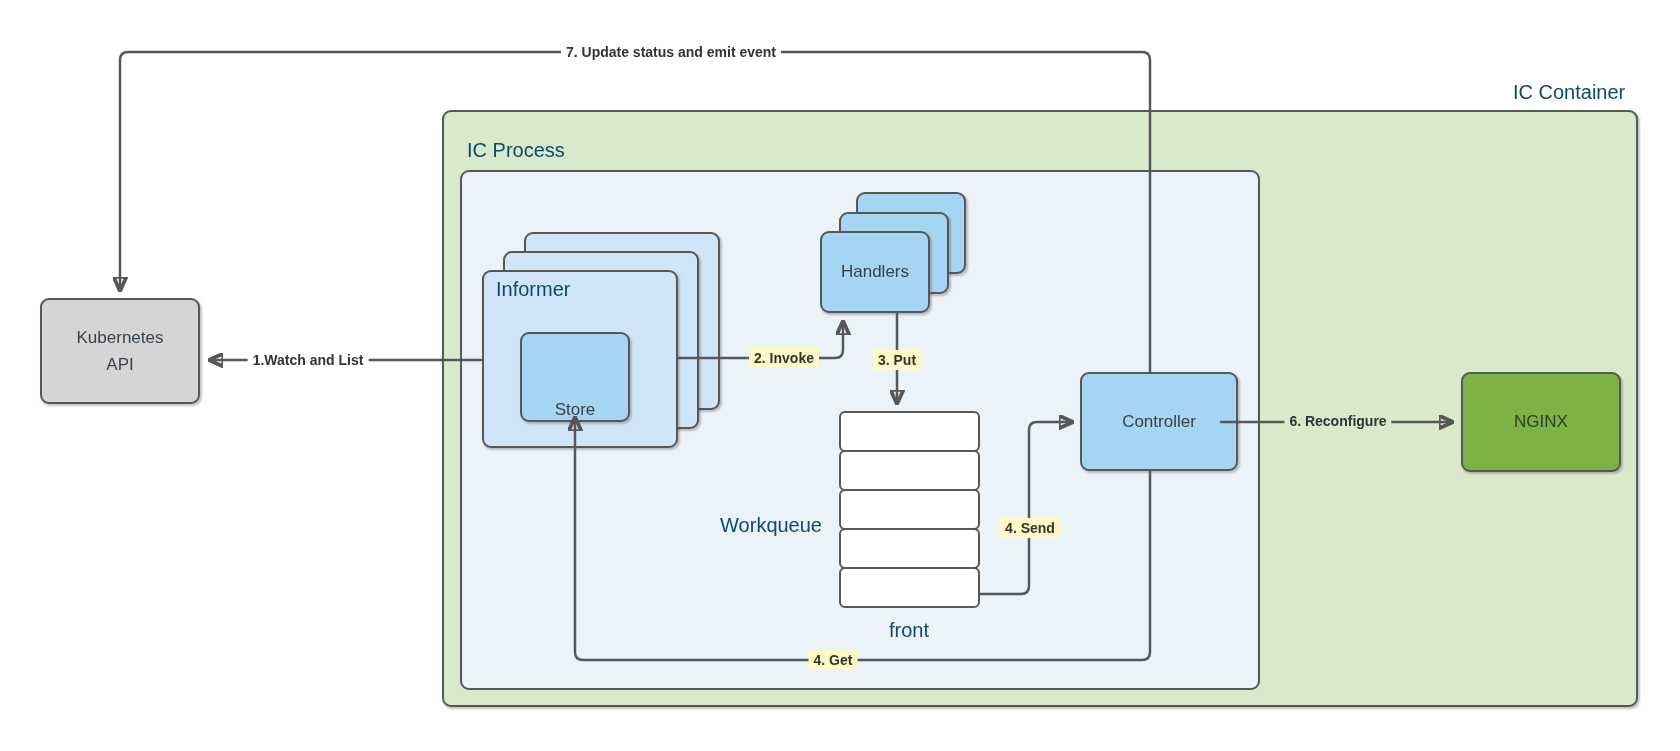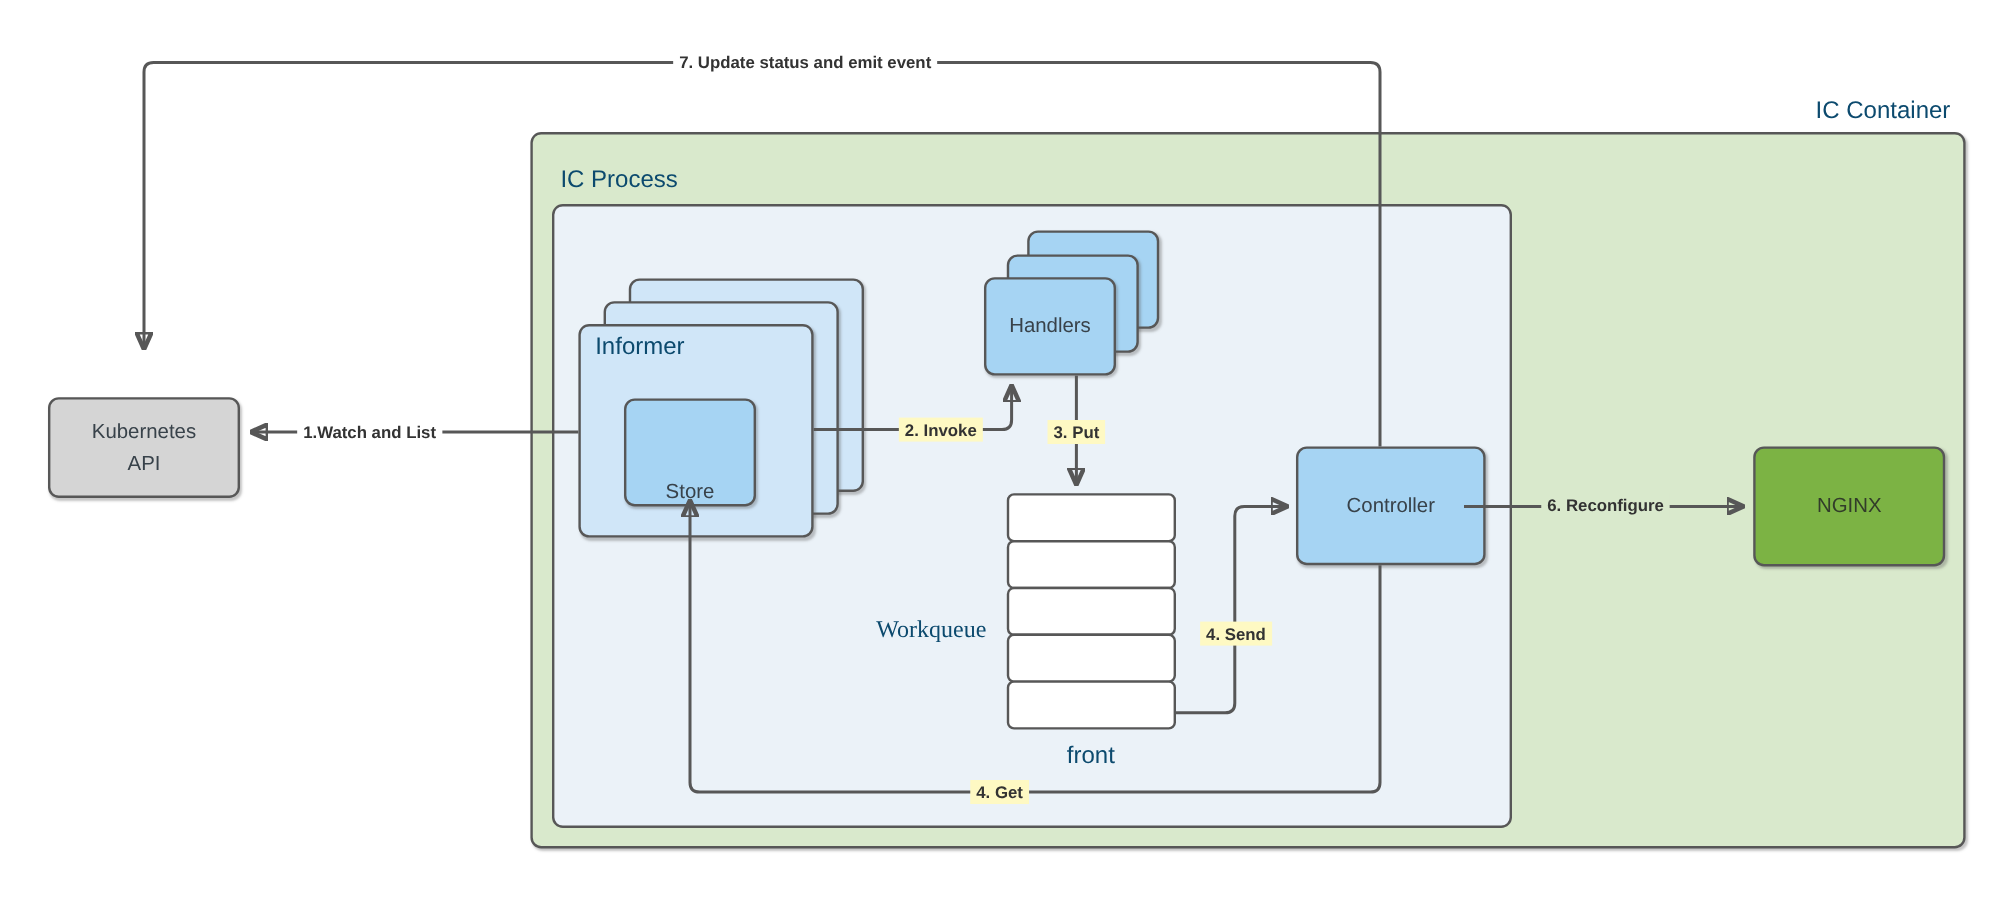--- a/index.html
+++ b/index.html
@@ -36,21 +36,21 @@
 <body>
 
 <div class="canvas">
 
   <div class="box" style="left:442px;top:110px;width:1196px;height:597px;background:#d9e9cc;"></div>
   <div class="container-label" style="left:1513px;top:81px;">IC Container</div>
 
   <div class="box" style="left:460px;top:170px;width:800px;height:520px;background:#ebf2f8;box-shadow:none;"></div>
   <div class="container-label" style="left:467px;top:139px;">IC Process</div>
 
-  <div class="box node" style="left:40px;top:298px;width:160px;height:84px;background:#d5d5d5;flex-direction:column;line-height:27px;margin-top:33px;">
+  <div class="box node" style="left:40px;top:298px;width:160px;height:106px;background:#d5d5d5;flex-direction:column;line-height:27px;">
     <span>Kubernetes</span>
     <span>API</span>
   </div>
 
   <div>
     <div class="box" style="left:524px;top:232px;width:196px;height:178px;background:#d0e6f8;"></div>
     <div class="box" style="left:503px;top:251px;width:196px;height:178px;background:#d0e6f8;"></div>
     <div class="box" style="left:482px;top:270px;width:196px;height:178px;background:#d0e6f8;"></div>
     <div class="container-label" style="left:496px;top:278px;">Informer</div>
 
@@ -71,21 +71,21 @@
     </div>
   </div>
 
   <div>
     <div class="queue-slot" style="left:839px;top:411px;"></div>
     <div class="queue-slot" style="left:839px;top:450px;"></div>
     <div class="queue-slot" style="left:839px;top:489px;"></div>
     <div class="queue-slot" style="left:839px;top:528px;"></div>
     <div class="queue-slot" style="left:839px;top:567px;"></div>
   </div>
-  <div class="container-label" style="left:700px;top:514px;width:122px;text-align:right;font-family:Liberation Serif, serif;">Workqueue</div>
+  <div class="container-label" style="left:700px;top:514px;width:122px;text-align:right;">Workqueue</div>
   <div class="container-label" style="left:869px;top:619px;width:80px;text-align:center;">front</div>
 
   <div class="box node" style="left:1080px;top:372px;width:158px;height:99px;background:#a6d4f3;">
     <span>Controller</span>
   </div>
 
   <div class="box node" style="left:1461px;top:372px;width:160px;height:100px;background:#7cb344;color:#323c2a;">
     <span>NGINX</span>
   </div>
 

